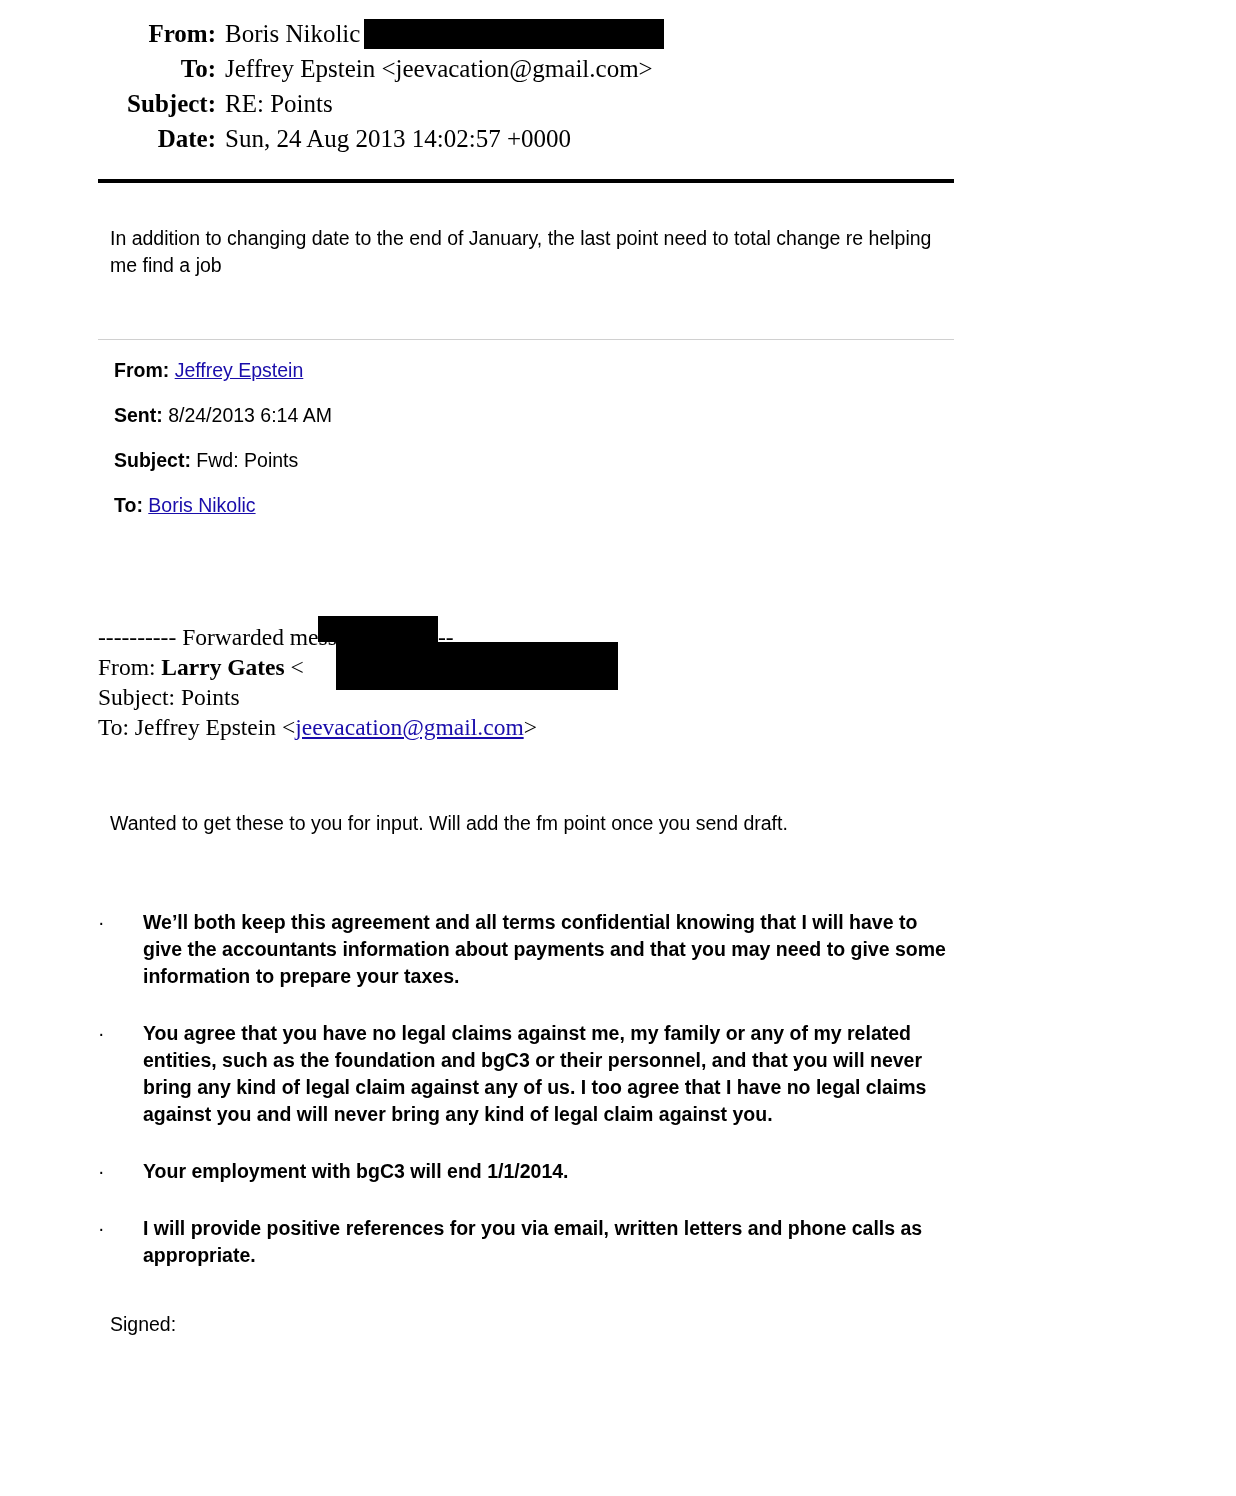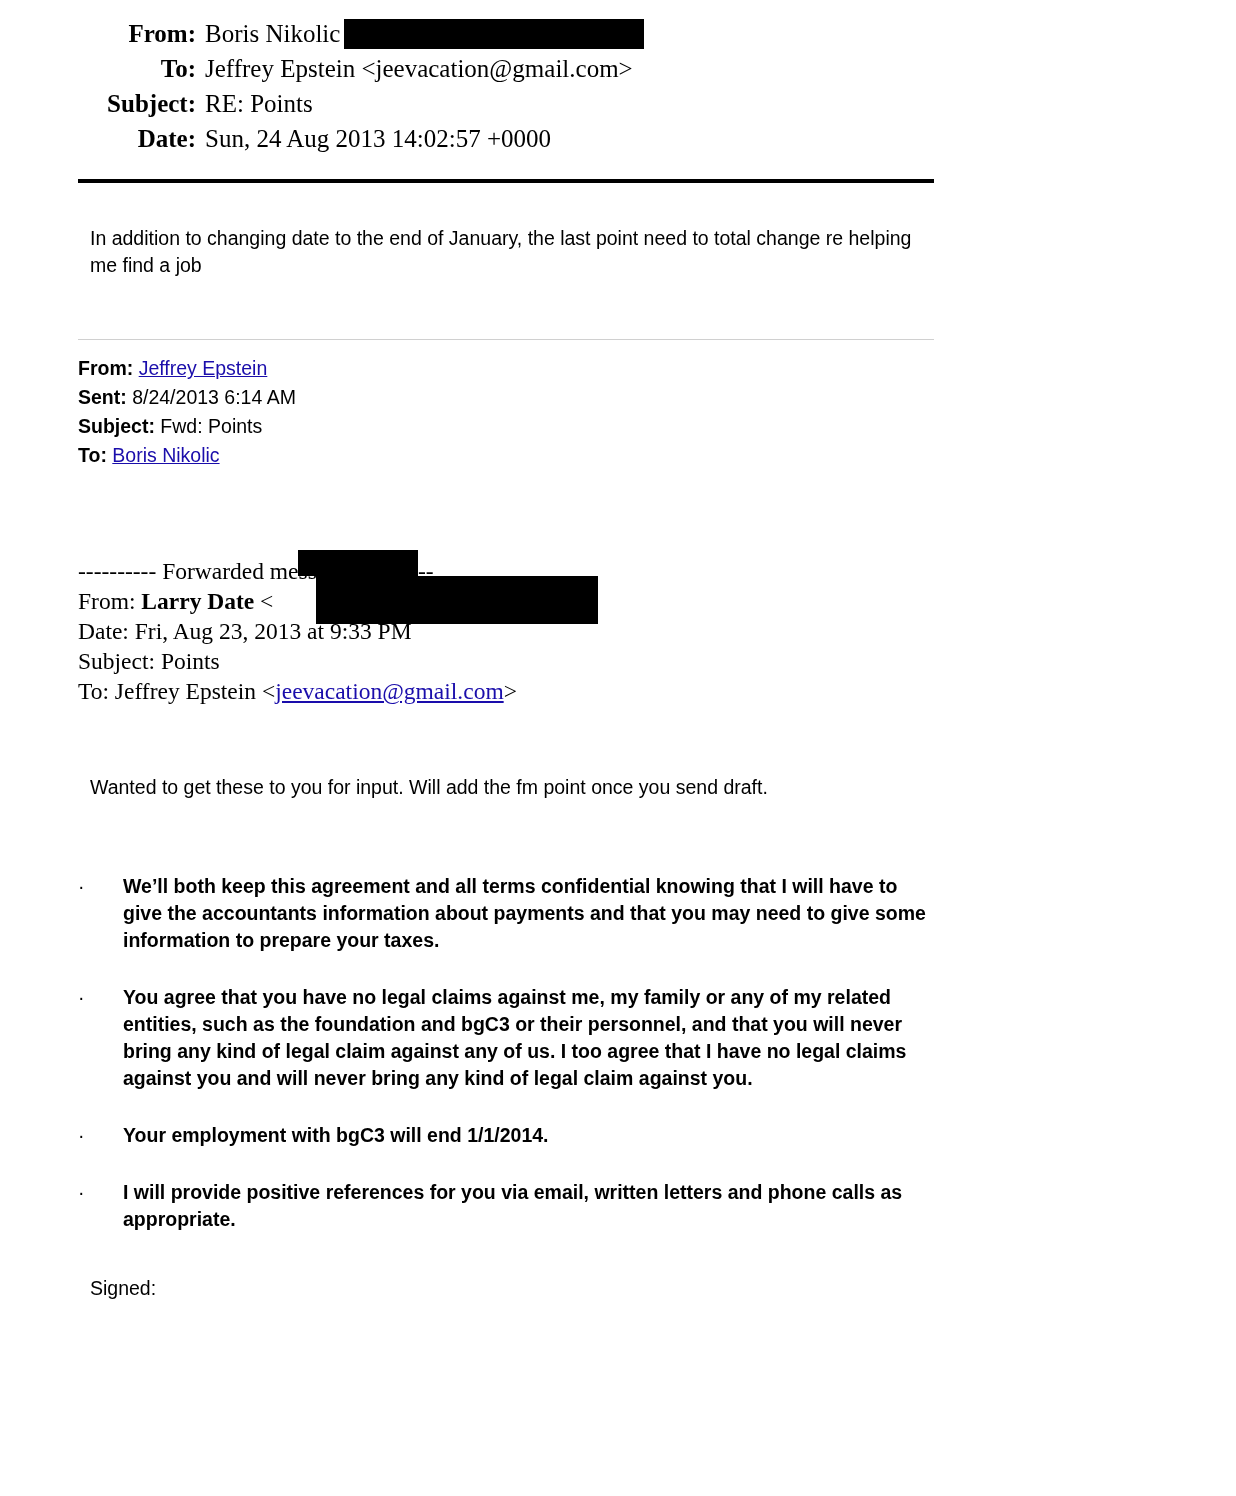--- a/index.html
+++ b/index.html
@@ -12,20 +12,21 @@
     height: 1496px;
     font-family: "Liberation Sans", sans-serif;
     color: #000000;
     overflow: hidden;
   }
   .page {
     position: relative;
     width: 1012px;
     height: 1496px;
     background: #ffffff;
+    padding-left: 20px;
   }
 
   
   .header {
     font-family: "Liberation Serif", serif;
     font-size: 25px;
     line-height: 35px;
     padding-top: 16px;
   }
   .hdr-row {
@@ -73,21 +74,21 @@
   }
   .sp-1 { height: 30px; }
 
   .thin-rule {
     border: none;
     border-top: 1px solid #d0d0d0;
     margin: 18px 0 14px 0;
   }
 
   .meta-line {
-    margin: 0;
+    margin: 16px;
     line-height: 29px;
   }
   .meta-label { font-weight: bold; }
   .link {
     color: #1a0dab;
     text-decoration: underline;
   }
 
   
   .fwd {
@@ -194,24 +195,23 @@
       <span class="meta-label">To:</span>
       <span class="link">Boris Nikolic</span>
     </p>
 
     <div style="height:86px"></div>
 
     <div class="fwd">
       <p class="fwd-line">---------- Forwarded message ----------</p>
       <p class="fwd-line">
         <span>From:</span>
-        <span class="fwd-bold">Larry Date</span>
+        <span class="fwd-bold">Larry Gates</span>
         <span>&lt;</span>
       </p>
-      <p class="fwd-line">Date: Fri, Aug 23, 2013 at 9:33 PM</p>
       <p class="fwd-line">Subject: Points</p>
       <p class="fwd-line">
         <span>To: Jeffrey Epstein &lt;</span><span class="link">jeevacation@gmail.com</span><span>&gt;</span>
       </p>
       <div class="redact-fwd-a"></div>
       <div class="redact-fwd-b"></div>
     </div>
 
     <div style="height:56px"></div>
 

